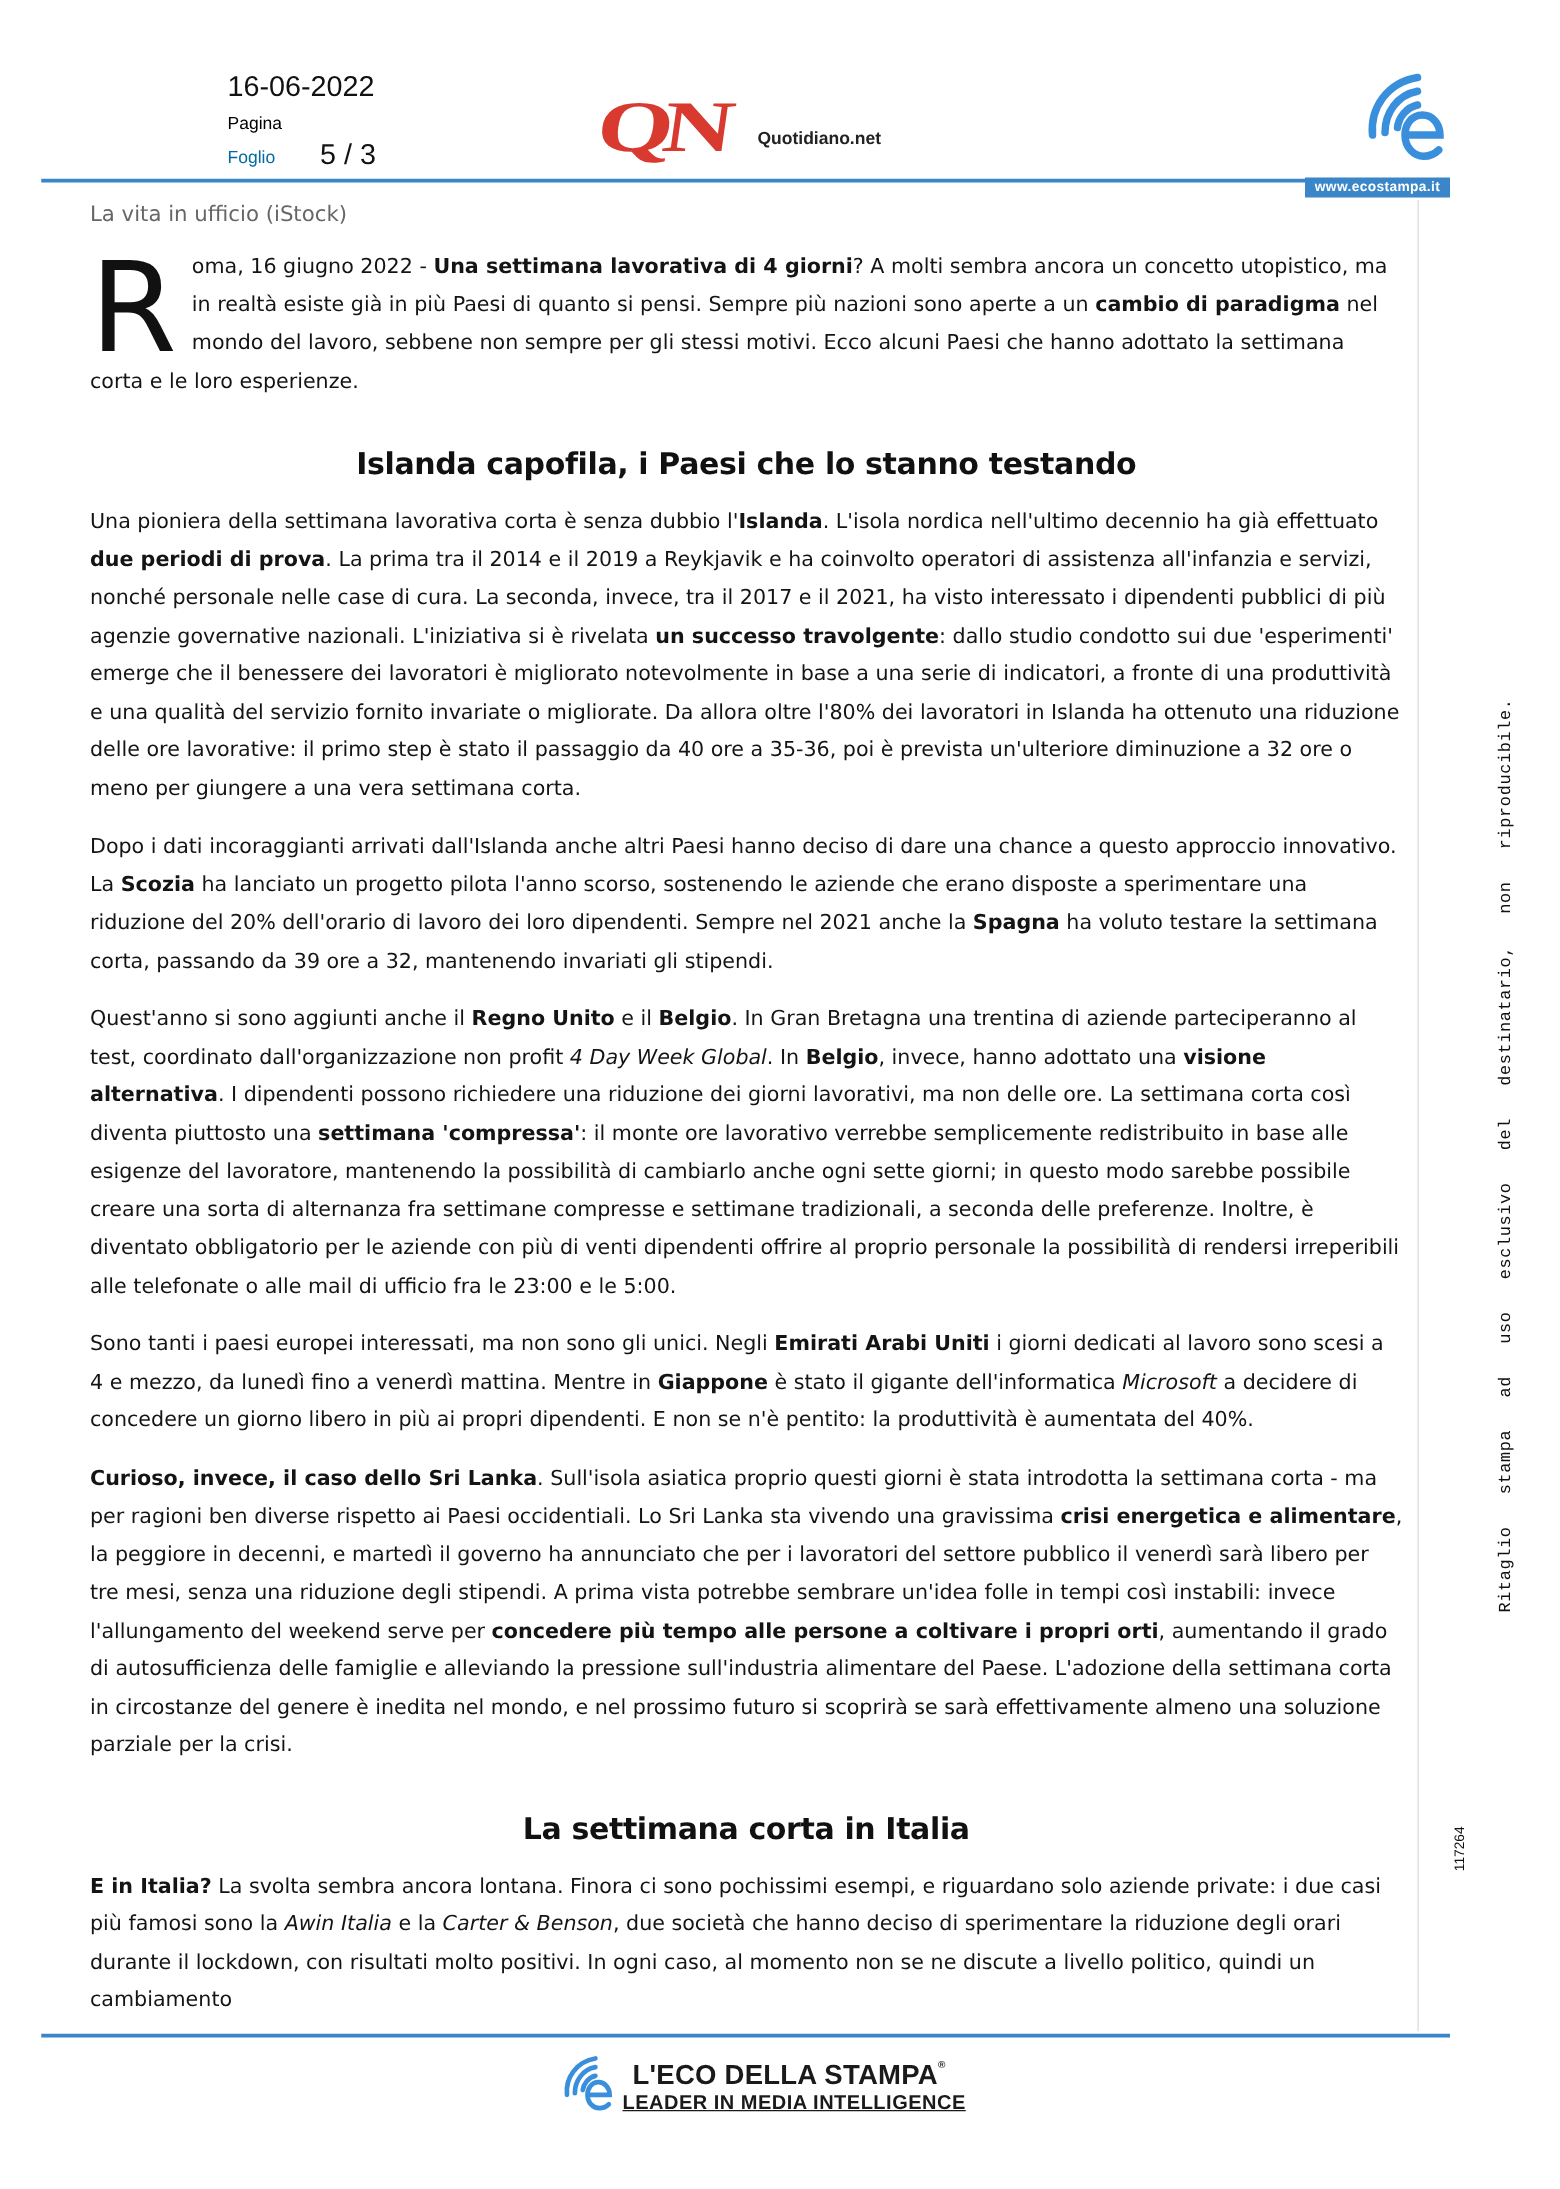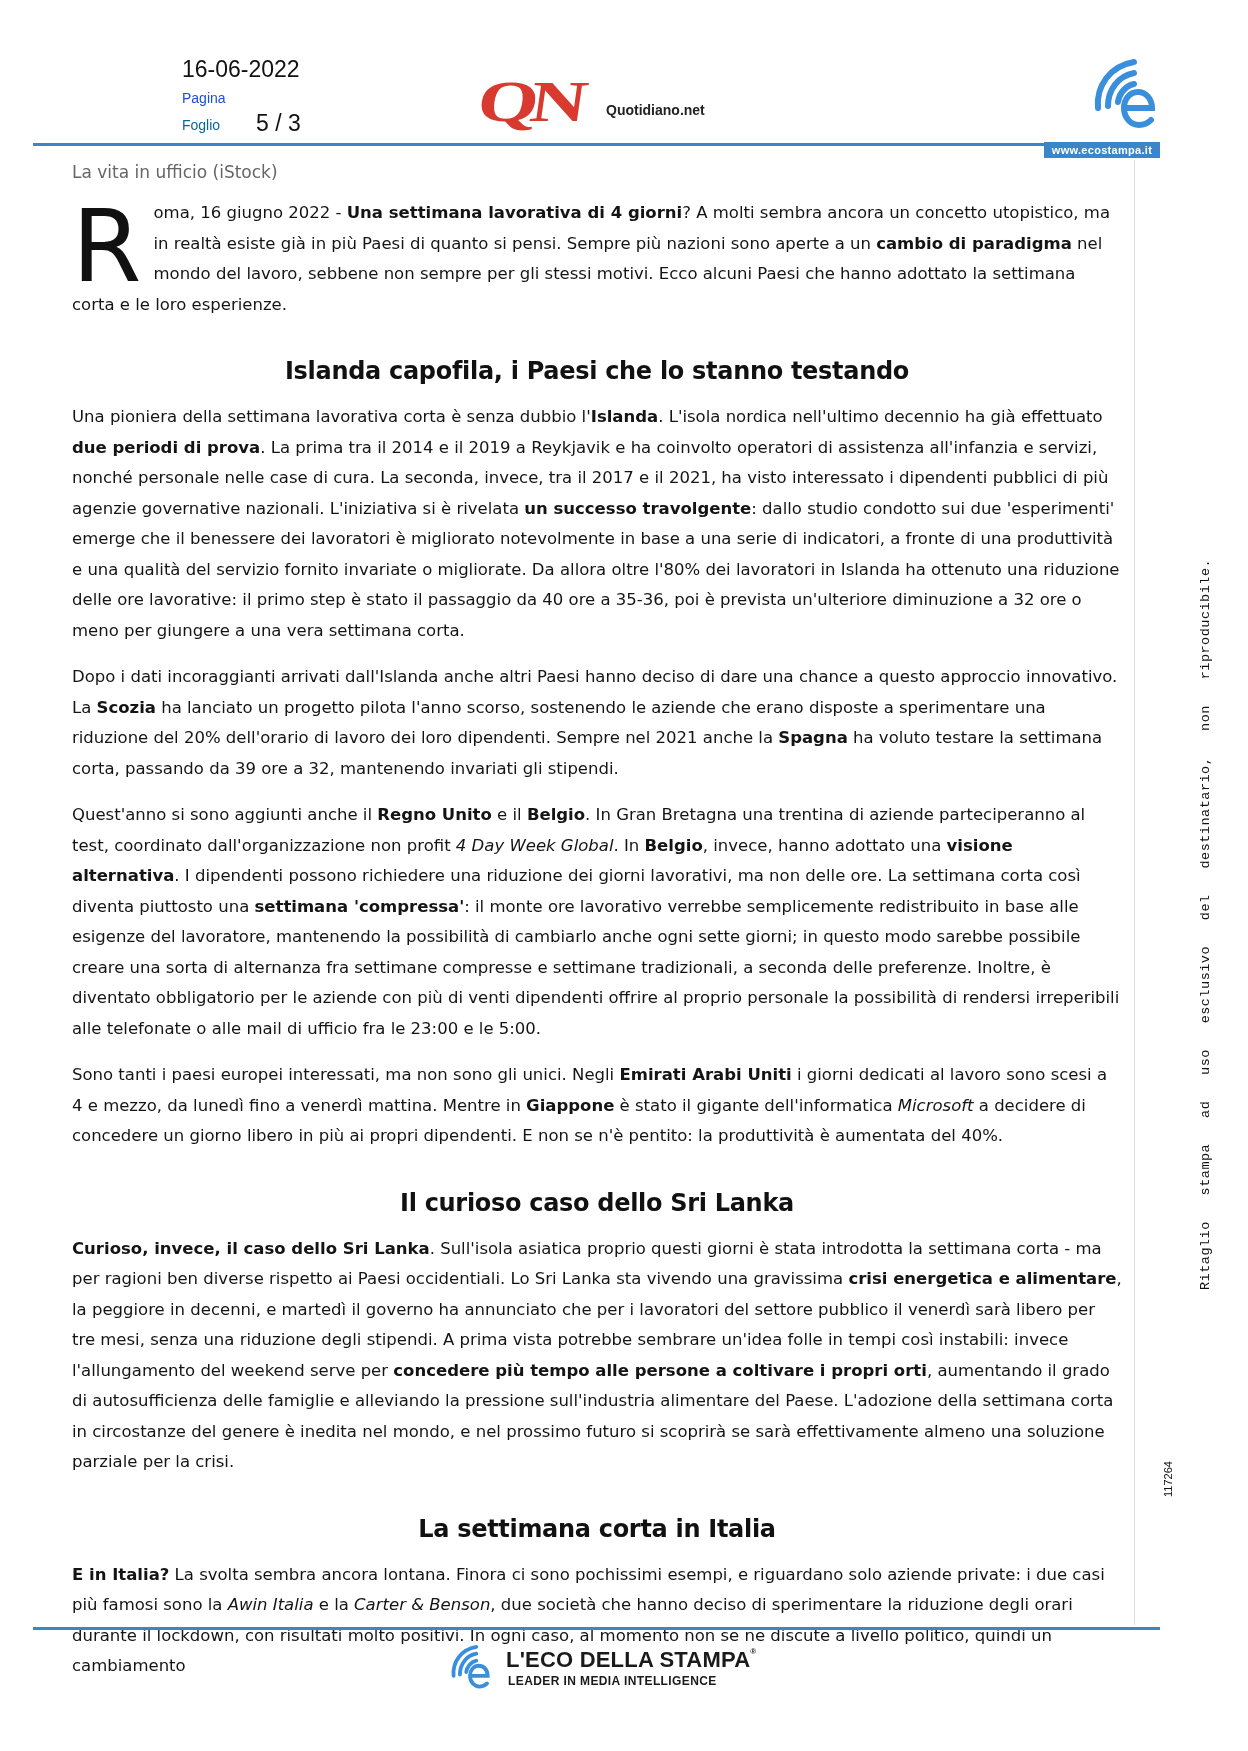--- a/index.html
+++ b/index.html
@@ -1,20 +1,20 @@
 <!DOCTYPE html>
 <html><head>
 <meta charset="utf-8">
 <style>
   html, body { margin: 0; padding: 0; background: #ffffff; }
   body { width: 1248px; height: 1751px; position: relative; overflow: hidden; font-family: "Liberation Sans", sans-serif; color: #111; }
 
   
   .hdr-date { position: absolute; left: 182px; top: 56px; font-size: 23px; color: #111; font-family: "Liberation Sans", sans-serif; }
-  .hdr-pagina { position: absolute; left: 182px; top: 90px; font-size: 14px; color: #1d4ed8; }
+  .hdr-pagina { position: absolute; left: 182px; top: 90px; font-size: 14px; color: #000000; }
   .hdr-foglio { position: absolute; left: 182px; top: 117px; font-size: 14px; color: #0369a1; }
   .hdr-foglio-val { position: absolute; left: 256px; top: 110px; font-size: 23px; color: #111; }
 
   .qn-logo { position: absolute; left: 478px; top: 72px; width: 250px; height: 60px; display: flex; align-items: center; }
   .qn-mark { font-family: "Liberation Serif", serif; font-weight: bold; font-size: 58px; color: #d93a30; letter-spacing: -6px; transform: scaleX(1.35) skewX(-6deg); transform-origin: left center; line-height: 1; }
   .qn-text { position: absolute; left: 128px; top: 30px; font-size: 14px; font-weight: bold; color: #222; }
 
   .eco-logo-top { position: absolute; left: 1088px; top: 56px; width: 72px; height: 76px; }
   .hdr-line { position: absolute; left: 33px; top: 143px; width: 1127px; height: 3px; background: #3a86c8; }
   .eco-url { position: absolute; left: 1044px; top: 142px; width: 116px; height: 16px; background: #3a86c8; color: #fff; font-size: 11px; font-weight: bold; text-align: center; line-height: 16px; letter-spacing: 0.3px; }
@@ -34,21 +34,21 @@
   
   .side-note { position: absolute; left: 1198px; top: 1290px; transform: rotate(-90deg); transform-origin: left top; font-family: "Liberation Mono", monospace; font-size: 13.5px; color: #111; white-space: pre; letter-spacing: 0.5px; }
   .side-code { position: absolute; left: 1162px; top: 1497px; transform: rotate(-90deg); transform-origin: left top; font-size: 11px; color: #111; }
 
   
   .ftr-line { position: absolute; left: 33px; top: 1627px; width: 1127px; height: 3px; background: #3a86c8; }
   .eco-footer { position: absolute; left: 446px; top: 1643px; width: 340px; height: 50px; }
   .eco-footer .icon { position: absolute; left: 0; top: 0; width: 48px; height: 48px; }
   .eco-footer .brand { position: absolute; left: 60px; top: 4px; font-size: 22px; font-weight: bold; color: #1a1a1a; letter-spacing: 0.2px; }
   .eco-footer .brand sup { font-size: 8px; vertical-align: top; }
-  .eco-footer .tagline { position: absolute; left: 62px; top: 31px; font-size: 12px; font-weight: bold; color: #1a1a1a; letter-spacing: 0.4px; }
+  .eco-footer .tagline { position: absolute; left: 52px; top: 31px; font-size: 16px; font-weight: bold; color: #1a1a1a; letter-spacing: 0.4px; text-decoration: underline; }
 </style>
 </head>
 <body>
 
 <div class="hdr-date">16-06-2022</div>
 <div class="hdr-pagina">Pagina</div>
 <div class="hdr-foglio">Foglio</div>
 <div class="hdr-foglio-val">5 / 3</div>
 
 <div class="qn-logo">
@@ -75,21 +75,20 @@
     <span class="dropcap">R</span>
     <span><span>oma, 16 giugno 2022 - </span><b>Una settimana lavorativa di 4 giorni</b><span>? A molti sembra ancora un concetto utopistico, ma in realtà esiste già in più Paesi di quanto si pensi. Sempre più nazioni sono aperte a un </span><b>cambio di paradigma</b><span> nel mondo del lavoro, sebbene non sempre per gli stessi motivi. Ecco alcuni Paesi che hanno adottato la settimana corta e le loro esperienze.</span></span>
   </p>
 
   <h2>Islanda capofila, i Paesi che lo stanno testando</h2>
   <p><span>Una pioniera della settimana lavorativa corta è senza dubbio l'</span><b>Islanda</b><span>. L'isola nordica nell'ultimo decennio ha già effettuato </span><b>due periodi di prova</b><span>. La prima tra il 2014 e il 2019 a Reykjavik e ha coinvolto operatori di assistenza all'infanzia e servizi, nonché personale nelle case di cura. La seconda, invece, tra il 2017 e il 2021, ha visto interessato i dipendenti pubblici di più agenzie governative nazionali. L'iniziativa si è rivelata </span><b>un successo travolgente</b><span>: dallo studio condotto sui due 'esperimenti' emerge che il benessere dei lavoratori è migliorato notevolmente in base a una serie di indicatori, a fronte di una produttività e una qualità del servizio fornito invariate o migliorate. Da allora oltre l'80% dei lavoratori in Islanda ha ottenuto una riduzione delle ore lavorative: il primo step è stato il passaggio da 40 ore a 35-36, poi è prevista un'ulteriore diminuzione a 32 ore o meno per giungere a una vera settimana corta.</span></p>
   <p><span>Dopo i dati incoraggianti arrivati dall'Islanda anche altri Paesi hanno deciso di dare una chance a questo approccio innovativo. La </span><b>Scozia</b><span> ha lanciato un progetto pilota l'anno scorso, sostenendo le aziende che erano disposte a sperimentare una riduzione del 20% dell'orario di lavoro dei loro dipendenti. Sempre nel 2021 anche la </span><b>Spagna</b><span> ha voluto testare la settimana corta, passando da 39 ore a 32, mantenendo invariati gli stipendi.</span></p>
   <p><span>Quest'anno si sono aggiunti anche il </span><b>Regno Unito</b><span> e il </span><b>Belgio</b><span>. In Gran Bretagna una trentina di aziende parteciperanno al test, coordinato dall'organizzazione non profit </span><i>4 Day Week Global</i><span>. In </span><b>Belgio</b><span>, invece, hanno adottato una </span><b>visione alternativa</b><span>. I dipendenti possono richiedere una riduzione dei giorni lavorativi, ma non delle ore. La settimana corta così diventa piuttosto una </span><b>settimana 'compressa'</b><span>: il monte ore lavorativo verrebbe semplicemente redistribuito in base alle esigenze del lavoratore, mantenendo la possibilità di cambiarlo anche ogni sette giorni; in questo modo sarebbe possibile creare una sorta di alternanza fra settimane compresse e settimane tradizionali, a seconda delle preferenze. Inoltre, è diventato obbligatorio per le aziende con più di venti dipendenti offrire al proprio personale la possibilità di rendersi irreperibili alle telefonate o alle mail di ufficio fra le 23:00 e le 5:00.</span></p>
   <p><span>Sono tanti i paesi europei interessati, ma non sono gli unici. Negli </span><b>Emirati Arabi Uniti</b><span> i giorni dedicati al lavoro sono scesi a 4 e mezzo, da lunedì fino a venerdì mattina. Mentre in </span><b>Giappone</b><span> è stato il gigante dell'informatica </span><i>Microsoft</i><span> a decidere di concedere un giorno libero in più ai propri dipendenti. E non se n'è pentito: la produttività è aumentata del 40%.</span></p>
 
-  <h2>Il curioso caso dello Sri Lanka</h2>
   <p><b>Curioso, invece, il caso dello Sri Lanka</b><span>. Sull'isola asiatica proprio questi giorni è stata introdotta la settimana corta - ma per ragioni ben diverse rispetto ai Paesi occidentiali. Lo Sri Lanka sta vivendo una gravissima </span><b>crisi energetica e alimentare</b><span>, la peggiore in decenni, e martedì il governo ha annunciato che per i lavoratori del settore pubblico il venerdì sarà libero per tre mesi, senza una riduzione degli stipendi. A prima vista potrebbe sembrare un'idea folle in tempi così instabili: invece l'allungamento del weekend serve per </span><b>concedere più tempo alle persone a coltivare i propri orti</b><span>, aumentando il grado di autosufficienza delle famiglie e alleviando la pressione sull'industria alimentare del Paese. L'adozione della settimana corta in circostanze del genere è inedita nel mondo, e nel prossimo futuro si scoprirà se sarà effettivamente almeno una soluzione parziale per la crisi.</span></p>
 
   <h2>La settimana corta in Italia</h2>
   <p><b>E in Italia?</b><span> La svolta sembra ancora lontana. Finora ci sono pochissimi esempi, e riguardano solo aziende private: i due casi più famosi sono la </span><i>Awin Italia</i><span> e la </span><i>Carter &amp; Benson</i><span>, due società che hanno deciso di sperimentare la riduzione degli orari durante il lockdown, con risultati molto positivi. In ogni caso, al momento non se ne discute a livello politico, quindi un cambiamento</span></p>
 </div>
 
 <div class="side-note">Ritaglio   stampa   ad   uso   esclusivo   del   destinatario,   non   riproducibile.</div>
 <div class="side-code">117264</div>
 
 <div class="ftr-line"></div>

